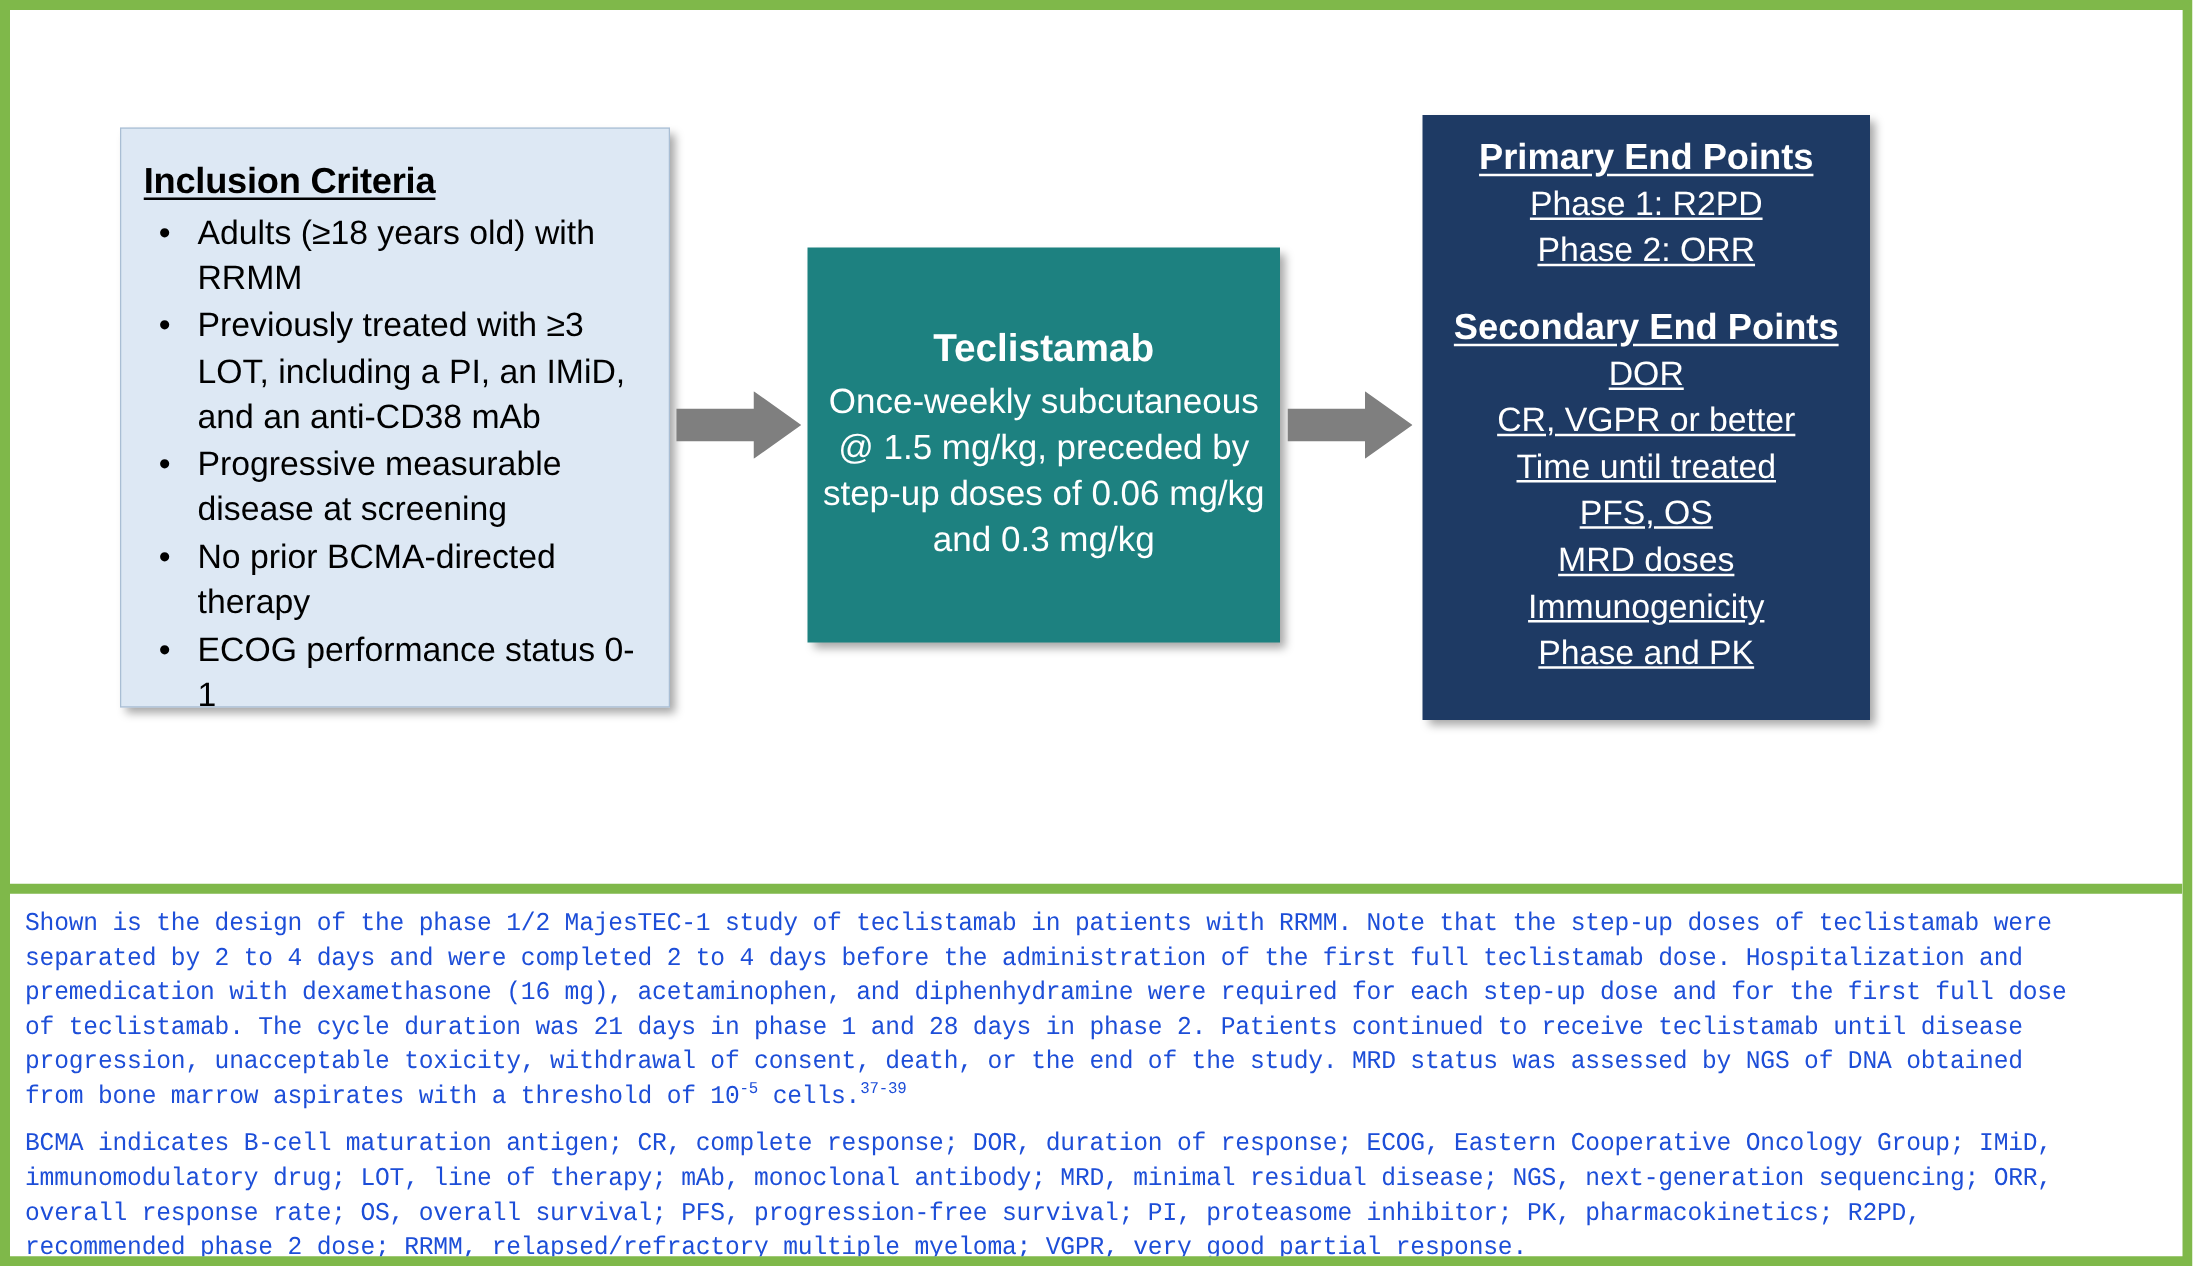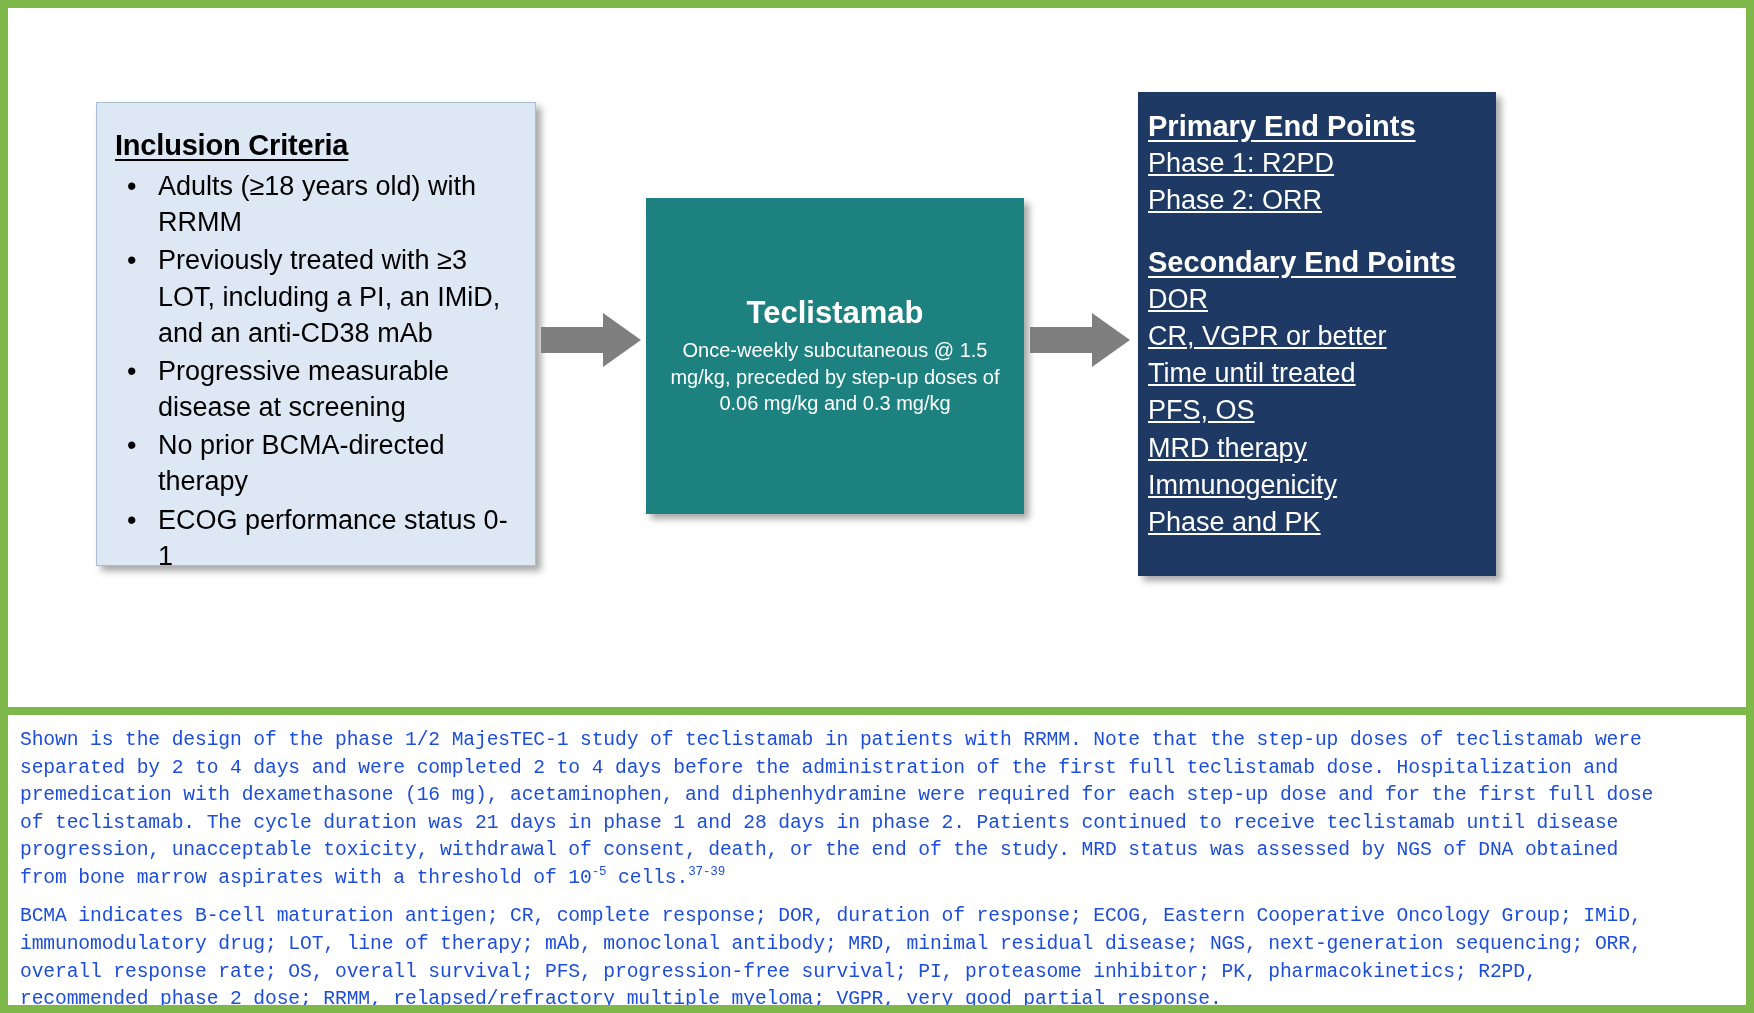--- a/index.html
+++ b/index.html
@@ -82,32 +82,33 @@
     justify-content: center;
     text-align: center;
     padding: 0 8px;
   }
   .node-tec .tec-title {
     font-size: 31px;
     font-weight: bold;
     margin-bottom: 6px;
   }
   .node-tec .tec-body {
-    font-size: 20px;
+    font-size: 28px;
     line-height: 1.32;
   }
 
   
   .node-end {
     left: 1130px;
     top: 84px;
     width: 358px;
     height: 484px;
     background: #1e3a64;
     color: #ffffff;
+    text-align: center;
     padding: 18px 10px 6px 10px;
   }
   .node-end .ep-head {
     font-size: 29px;
     font-weight: bold;
     text-decoration: underline;
     text-underline-offset: 4px;
     margin-bottom: 2px;
   }
   .node-end .ep-line {
@@ -177,21 +178,21 @@
     <div class="node node-end">
       <div class="ep-head">Primary End Points</div>
       <div class="ep-line">Phase 1: R2PD</div>
       <div class="ep-line">Phase 2: ORR</div>
       <div class="ep-gap"></div>
       <div class="ep-head">Secondary End Points</div>
       <div class="ep-line">DOR</div>
       <div class="ep-line">CR, VGPR or better</div>
       <div class="ep-line">Time until treated</div>
       <div class="ep-line">PFS, OS</div>
-      <div class="ep-line">MRD therapy</div>
+      <div class="ep-line">MRD doses</div>
       <div class="ep-line">Immunogenicity</div>
       <div class="ep-line">Phase and PK</div>
     </div>
 
   </div>
 
   <div class="caption-area">
     <p class="caption-para"><span>Shown is the design of the phase 1/2 MajesTEC-1 study of teclistamab in patients with RRMM. Note that the step-up doses of teclistamab were separated by 2 to 4 days and were completed 2 to 4 days before the administration of the first full teclistamab dose. Hospitalization and premedication with dexamethasone (16 mg), acetaminophen, and diphenhydramine were required for each step-up dose and for the first full dose of teclistamab. The cycle duration was 21 days in phase 1 and 28 days in phase 2. Patients continued to receive teclistamab until disease progression, unacceptable toxicity, withdrawal of consent, death, or the end of the study. MRD status was assessed by NGS of DNA obtained from bone marrow aspirates with a threshold of 10</span><sup>-5</sup><span> cells.</span><sup>37-39</sup></p>
     <p class="caption-para second">BCMA indicates B-cell maturation antigen; CR, complete response; DOR, duration of response; ECOG, Eastern Cooperative Oncology Group; IMiD, immunomodulatory drug; LOT, line of therapy; mAb, monoclonal antibody; MRD, minimal residual disease; NGS, next-generation sequencing; ORR, overall response rate; OS, overall survival; PFS, progression-free survival; PI, proteasome inhibitor; PK, pharmacokinetics; R2PD, recommended phase 2 dose; RRMM, relapsed/refractory multiple myeloma; VGPR, very good partial response.</p>
   </div>

